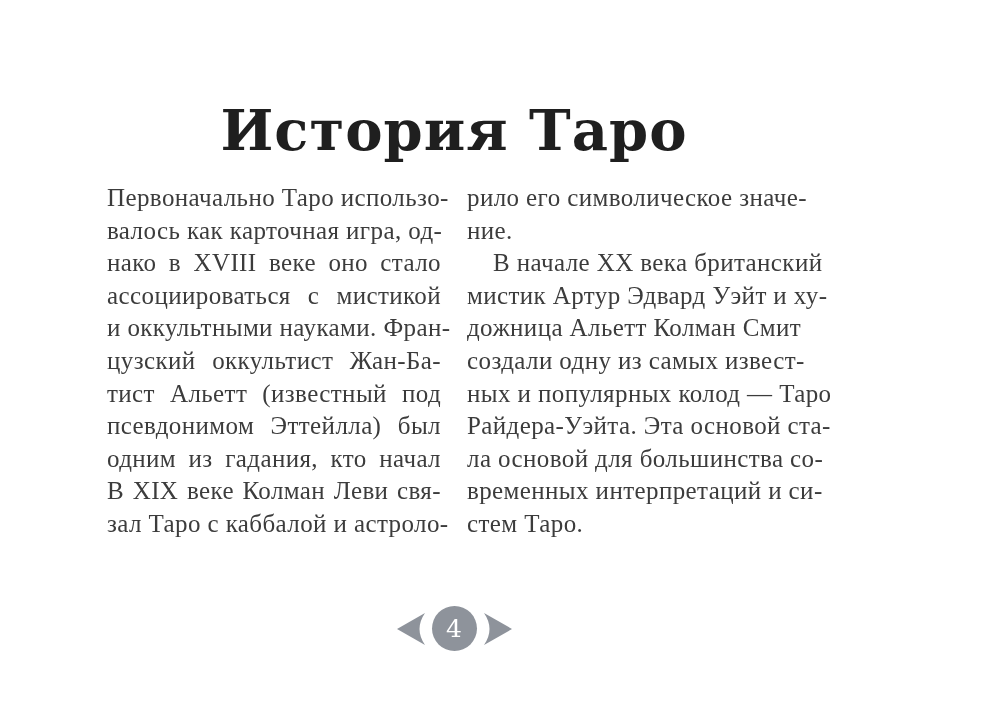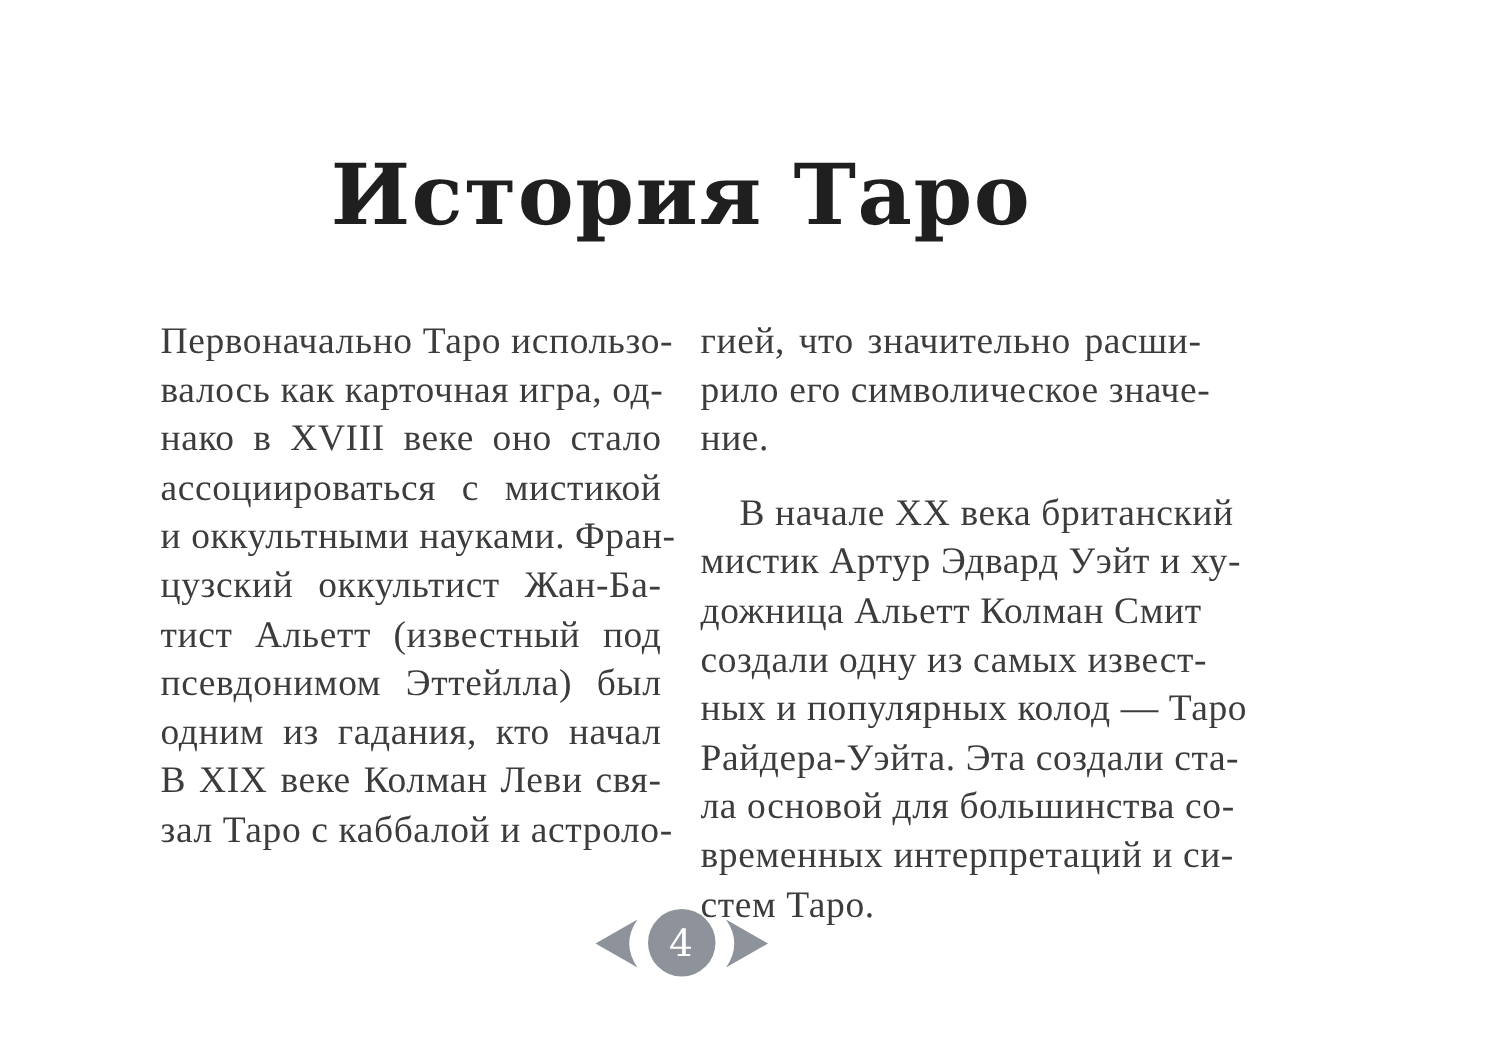--- a/index.html
+++ b/index.html
@@ -24,21 +24,21 @@
     text-align: center;
     font-family: "DejaVu Serif", serif;
     font-weight: 700;
     font-size: 56px;
     line-height: 1.1;
     color: #1f1f1f;
     letter-spacing: 1px;
   }
   .content {
     position: absolute;
-    top: 212px;
+    top: 182px;
     left: 107px;
     right: 107px;
     display: flex;
     gap: 26px;
   }
   .col {
     flex: 1 1 0;
     min-width: 0;
   }
   .line {
@@ -48,21 +48,20 @@
     letter-spacing: 0.4px;
     text-align: justify;
     text-align-last: justify;
     white-space: nowrap;
   }
   .line.para-end {
     text-align-last: left;
   }
   .line.indent {
     text-indent: 26px;
-    margin-top: 17px;
   }
   .pager {
     position: absolute;
     top: 606px;
     left: 0;
     width: 100%;
     display: flex;
     align-items: center;
     justify-content: center;
     gap: 6px;
@@ -102,29 +101,28 @@
       <div class="line">ассоциироваться с мистикой</div>
       <div class="line">и оккультными науками. Фран-</div>
       <div class="line">цузский оккультист Жан-Ба-</div>
       <div class="line">тист Альетт (известный под</div>
       <div class="line">псевдонимом Эттейлла) был</div>
       <div class="line">одним из гадания, кто начал</div>
       <div class="line">В XIX веке Колман Леви свя-</div>
       <div class="line">зал Таро с каббалой и астроло-</div>
     </div>
     <div class="col">
-      <div class="line">гией, что значительно расши-</div>
       <div class="line">рило его символическое значе-</div>
       <div class="line para-end">ние.</div>
       <div class="line indent">В начале XX века британский</div>
       <div class="line">мистик Артур Эдвард Уэйт и ху-</div>
       <div class="line">дожница Альетт Колман Смит</div>
       <div class="line">создали одну из самых извест-</div>
       <div class="line">ных и популярных колод — Таро</div>
-      <div class="line">Райдера-Уэйта. Эта создали ста-</div>
+      <div class="line">Райдера-Уэйта. Эта основой ста-</div>
       <div class="line">ла основой для большинства со-</div>
       <div class="line">временных интерпретаций и си-</div>
       <div class="line para-end">стем Таро.</div>
     </div>
   </div>
 
   <div class="pager">
     <svg class="arrow-btn" width="30" height="34" viewBox="0 0 30 34">
       <path d="M29,1 L1,17 L29,33 Q18,17 29,1 Z" fill="#8e939b"></path>
     </svg>

